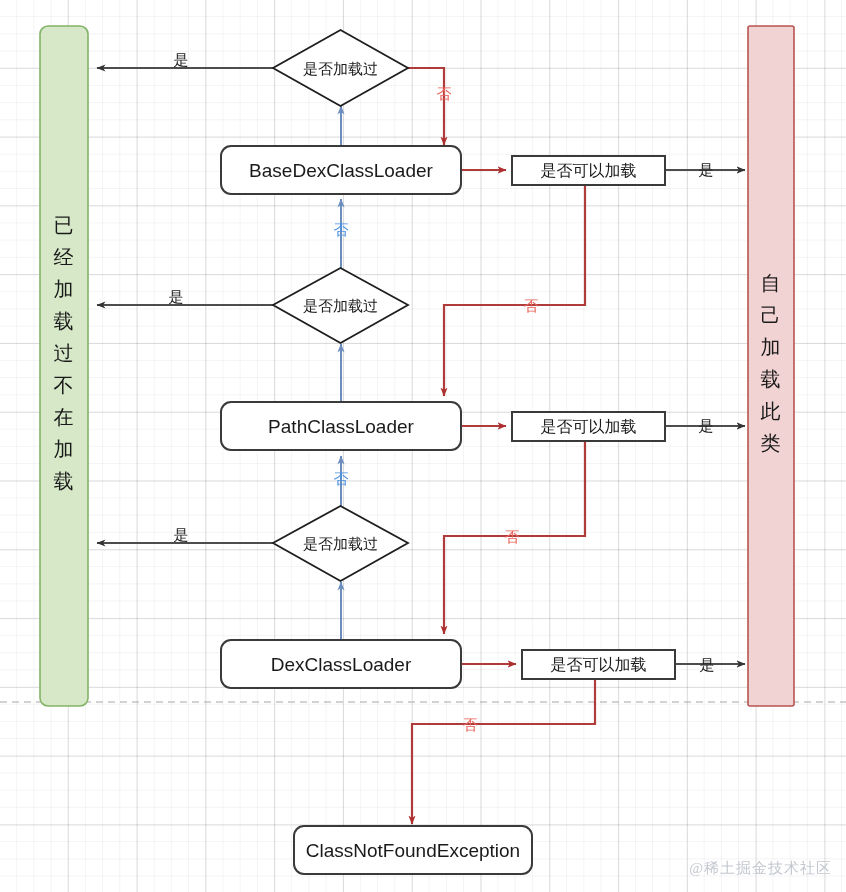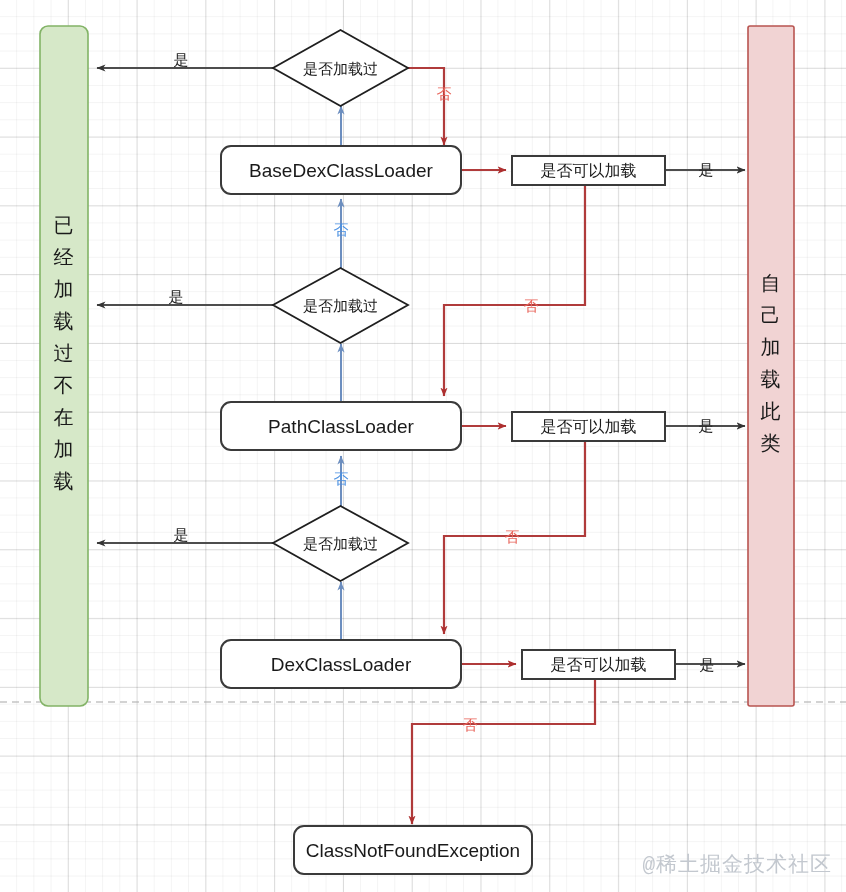--- a/index.html
+++ b/index.html
@@ -41,22 +41,22 @@
   }
   .edge-label {
     font-family: "Liberation Sans", "DejaVu Sans", sans-serif;
     font-size: 15px;
   }
   .watermark {
     position: absolute;
     right: 14px;
     bottom: 14px;
     color: #c3c8cf;
-    font-size: 21px;
-    font-family: Liberation Mono, monospace;
+    font-size: 15px;
+    font-family: Liberation Serif, serif;
     letter-spacing: 1px;
     user-select: none;
   }
 </style>
 </head>
 <body>
 
 <div id="canvas">
 
   <svg id="diagram-svg" width="846" height="892" viewBox="0 0 846 892" xmlns="http://www.w3.org/2000/svg">

